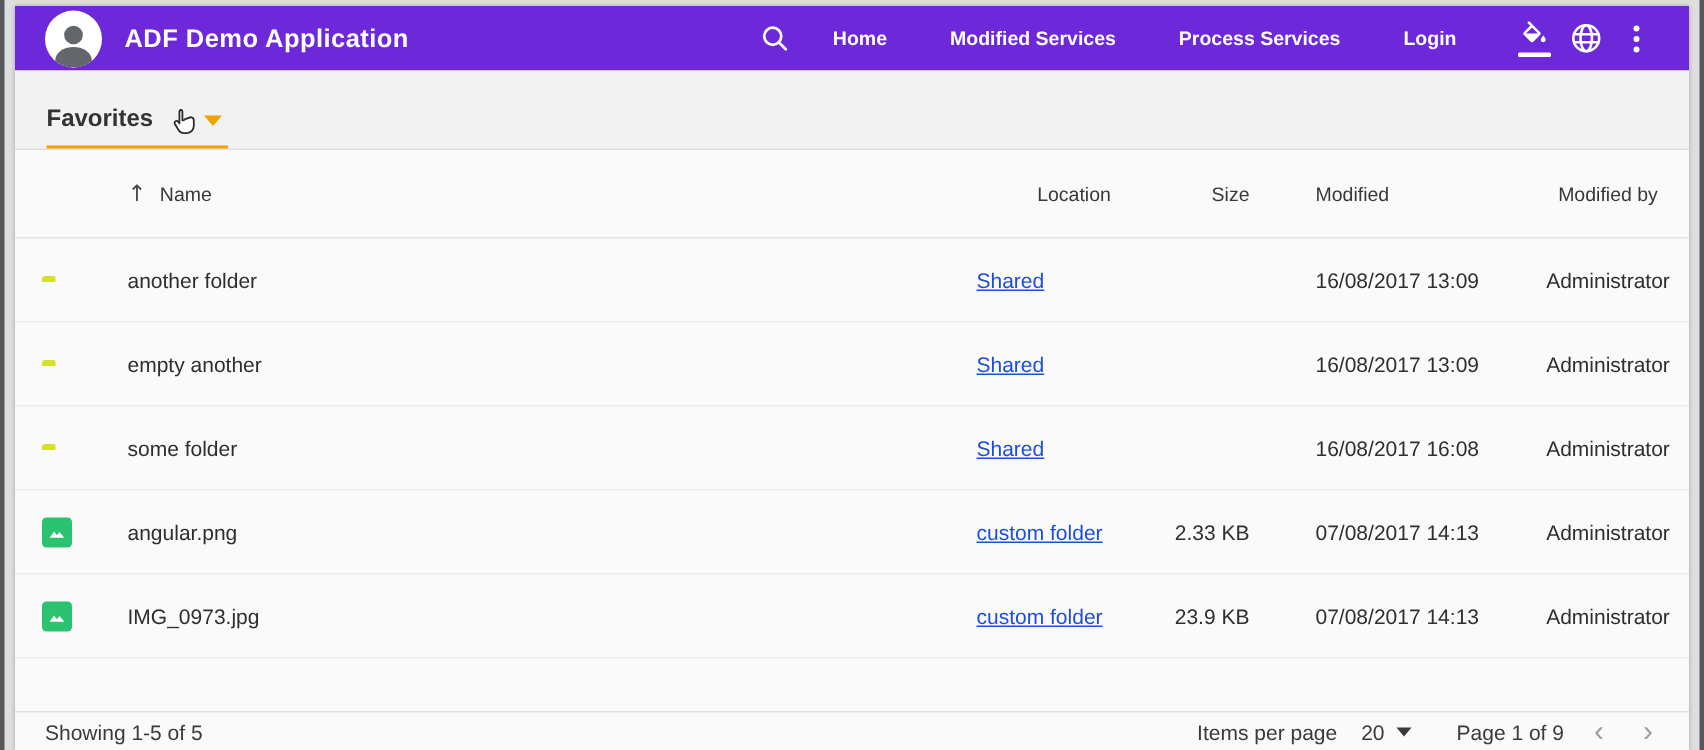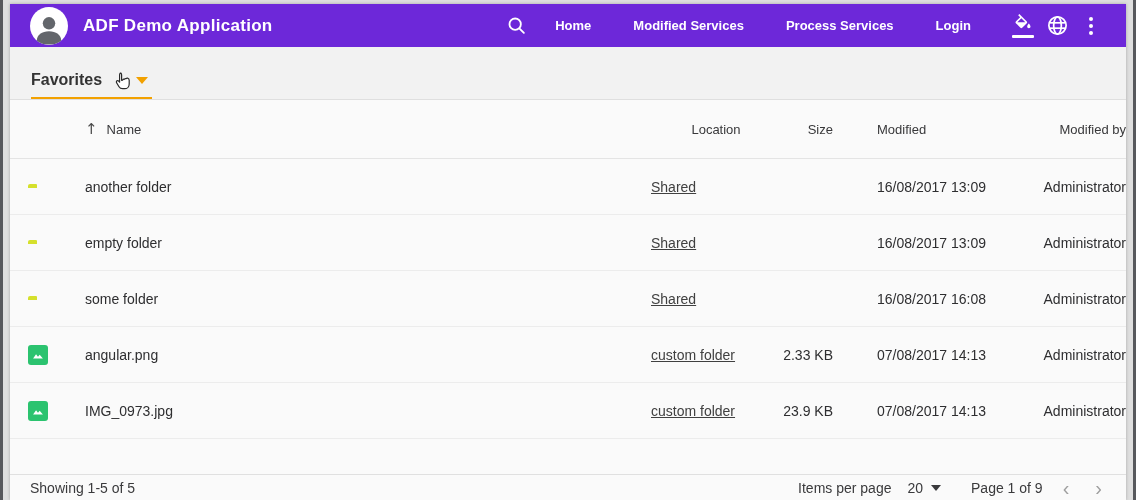--- a/index.html
+++ b/index.html
@@ -43,23 +43,23 @@
   .trow { display:grid; grid-template-columns:58px 1fr 130px 52px 33px 152px 108px;
           align-items:center; }
   .thead { height:59px; border-bottom:1px solid #e4e4e4; color:#38383a; font-size:13px; }
   .tbody-row { height:56px; border-bottom:1px solid #ececec; font-size:14px; color:#2e2e30; cursor:pointer; }
   .c-icon { padding-left:18px; }
   .c-name { padding-left:17px; display:flex; align-items:center; }
   .c-loc  { text-align:left; }
   .thead .c-loc { text-align:center; }
   .c-size { text-align:right; }
   .c-mod  { text-align:left;margin-left:11px; }
-  .c-by   { text-align:right; }
+  .c-by   { text-align:center; }
   .sort-arrow { font-size:15px; color:#4a4a4a; margin-right:9px; font-family:"DejaVu Sans",sans-serif; }
-  .link { color:#404040; text-decoration:underline; cursor:pointer; }
+  .link { color:#1d4ed8; text-decoration:underline; cursor:pointer; }
 
   .folder-ic { position:relative; width:21px; height:15px; background:#d5e02c; border-radius:1px 2px 2px 2px; }
   .folder-ic::before { content:""; position:absolute; top:-3px; left:0; width:9px; height:4px;
                        background:#d5e02c; border-radius:2px 1px 0 0; }
   .img-ic { width:20px; height:20px; border-radius:3px; background:#2bc36f;
             display:flex; align-items:center; justify-content:center; }
 
   
   .pagefoot { height:26px; border-top:1px solid #e0e0e0; background:#fafafa;
               display:flex; align-items:center; padding:0 18px 0 20px; flex:0 0 auto;
@@ -159,21 +159,21 @@
       <div class="c-name">another folder</div>
       <div class="c-loc"><span class="link">Shared</span></div>
       <div class="c-size"></div>
       <div></div>
       <div class="c-mod">16/08/2017 13:09</div>
       <div class="c-by">Administrator</div>
     </div>
 
     <div class="trow tbody-row">
       <div class="c-icon"><span class="folder-ic"></span></div>
-      <div class="c-name">empty folder</div>
+      <div class="c-name">empty another</div>
       <div class="c-loc"><span class="link">Shared</span></div>
       <div class="c-size"></div>
       <div></div>
       <div class="c-mod">16/08/2017 13:09</div>
       <div class="c-by">Administrator</div>
     </div>
 
     <div class="trow tbody-row">
       <div class="c-icon"><span class="folder-ic"></span></div>
       <div class="c-name">some folder</div>

